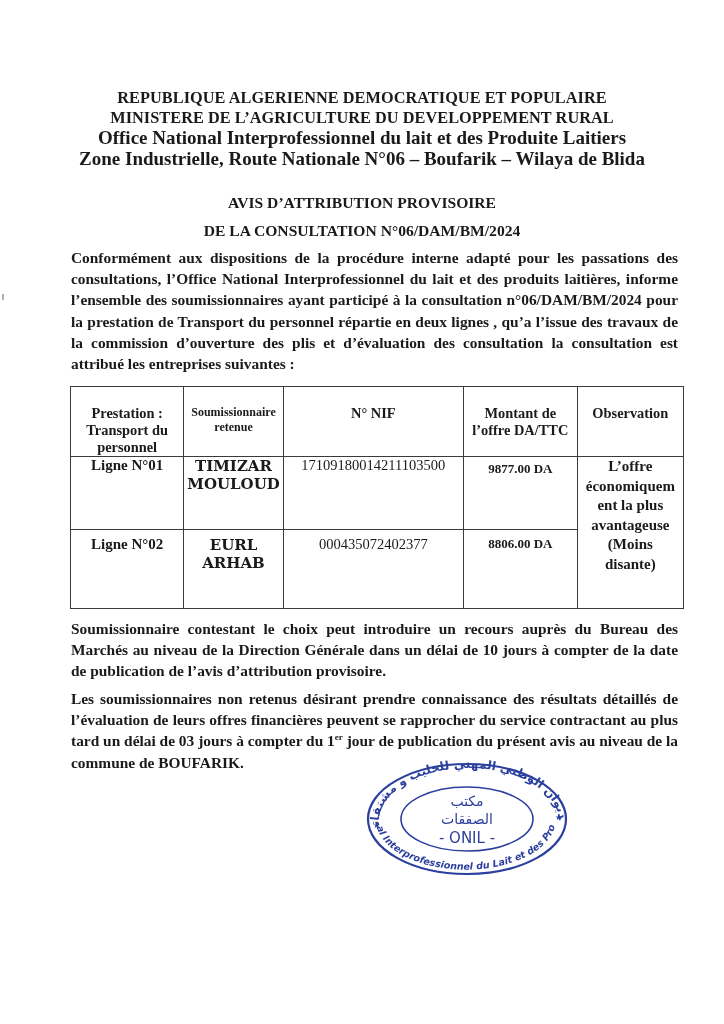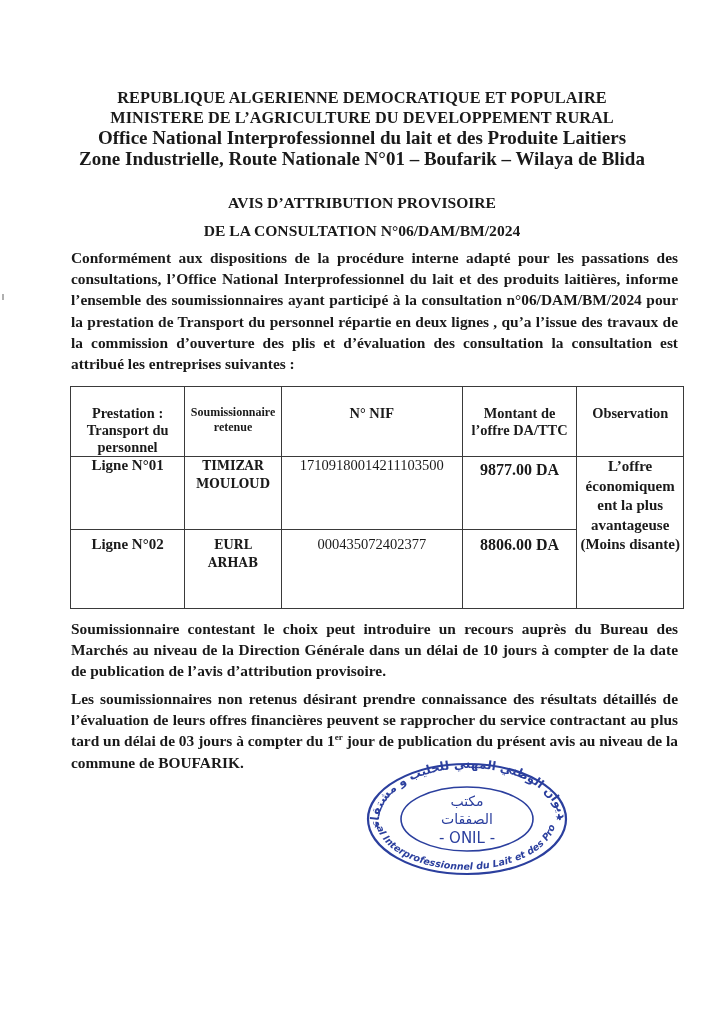--- a/index.html
+++ b/index.html
@@ -25,40 +25,40 @@
     position: absolute; left: 70px; top: 386px; width: 614px;
     border-collapse: collapse; font-family: "Liberation Serif", serif;
   }
   table.results th, table.results td { border: 1px solid #3a3a3a; vertical-align: top; text-align: center; padding: 0 3px; }
   table.results th { font-weight: bold; font-size: 14.4px; line-height: 17px; padding-top: 18px; height: 50px; }
   table.results th.small { font-size: 12px; line-height: 15px; }
   .c1 { width: 109px; } .c2 { width: 90px; } .c3 { width: 175px; } .c4 { width: 110px; } .c5 { width: 100px; }
   td.lig { font-weight: bold; font-size: 15px; vertical-align: middle; }
   tr.r1 td { height: 68px; }
   tr.r2 td { height: 72px; }
-  td.sup-name { font-family: "DejaVu Serif", serif; font-weight: bold; font-size: 12px; line-height: 18px; vertical-align: middle; }
+  td.sup-name { font-family: "DejaVu Serif", serif; font-weight: bold; font-size: 15px; line-height: 18px; vertical-align: middle; }
   tr.r2 td.sup-name, tr.r2 td.lig, tr.r2 td.nif { vertical-align: top; padding-top: 6px; }
   td.nif { text-align: left; font-size: 14.5px; vertical-align: middle; padding-left: 8px; }
-  td.amt { font-weight: bold; font-size: 16px; text-align: left; padding-left: 8px; }
+  td.amt { font-weight: bold; font-size: 13px; text-align: left; padding-left: 8px; }
   tr.r1 td.amt { vertical-align: top; padding-top: 4px; }
   tr.r2 td.amt { vertical-align: top; padding-top: 6px; margin-left: 12px; }
   td.obs { font-weight: bold; font-size: 15px; line-height: 19.5px; vertical-align: middle; }
   .stamp { position: absolute; left: 365px; top: 758px; width: 205px; height: 118px; }
   .margin-mark { position: absolute; left: 2px; top: 294px; width: 2px; height: 6px; background: #b0b0b0; }
 </style>
 </head>
 <body>
 
 <div class="margin-mark"></div>
 
 <div class="header">
   <div class="l1">REPUBLIQUE ALGERIENNE DEMOCRATIQUE ET POPULAIRE</div>
   <div class="l2">MINISTERE DE L’AGRICULTURE DU DEVELOPPEMENT RURAL</div>
   <div class="l3">Office National Interprofessionnel du lait et des Produite Laitiers</div>
-  <div class="l4">Zone Industrielle, Route Nationale N°01 – Boufarik – Wilaya de Blida</div>
+  <div class="l4">Zone Industrielle, Route Nationale N°06 – Boufarik – Wilaya de Blida</div>
 </div>
 
 <div class="title t1">AVIS D’ATTRIBUTION PROVISOIRE</div>
 <div class="title t2">DE LA CONSULTATION N°06/DAM/BM/2024</div>
 
 <p class="para p1">Conformément aux dispositions de la procédure interne adapté pour les passations des consultations, l’Office National Interprofessionnel du lait et des produits laitières, informe l’ensemble des soumissionnaires ayant participé à la consultation n°06/DAM/BM/2024 pour la prestation de Transport du personnel répartie en deux lignes , qu’a l’issue des travaux de la commission d’ouverture des plis et d’évaluation des consultation la consultation est attribué les entreprises suivantes :</p>
 
 <table class="results">
   <thead>
     <tr>

